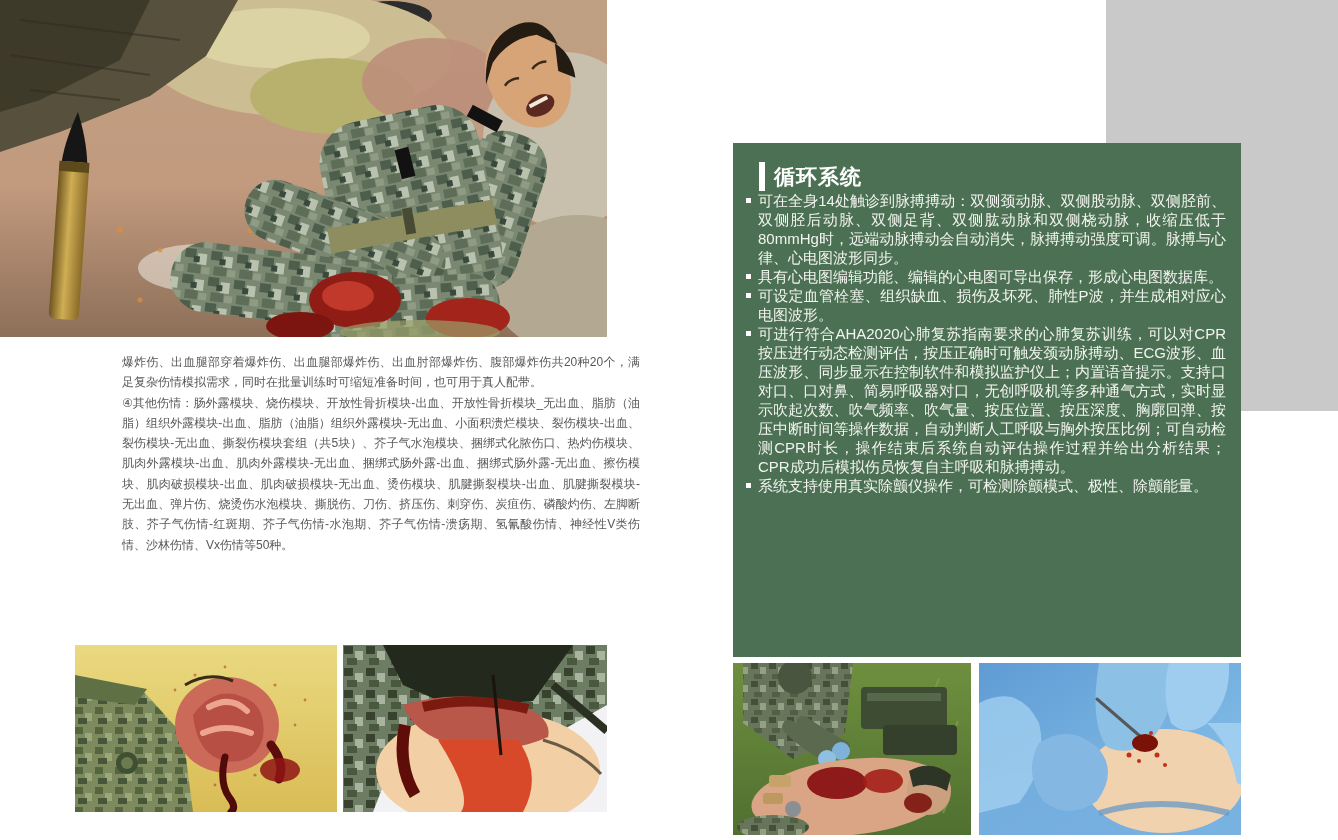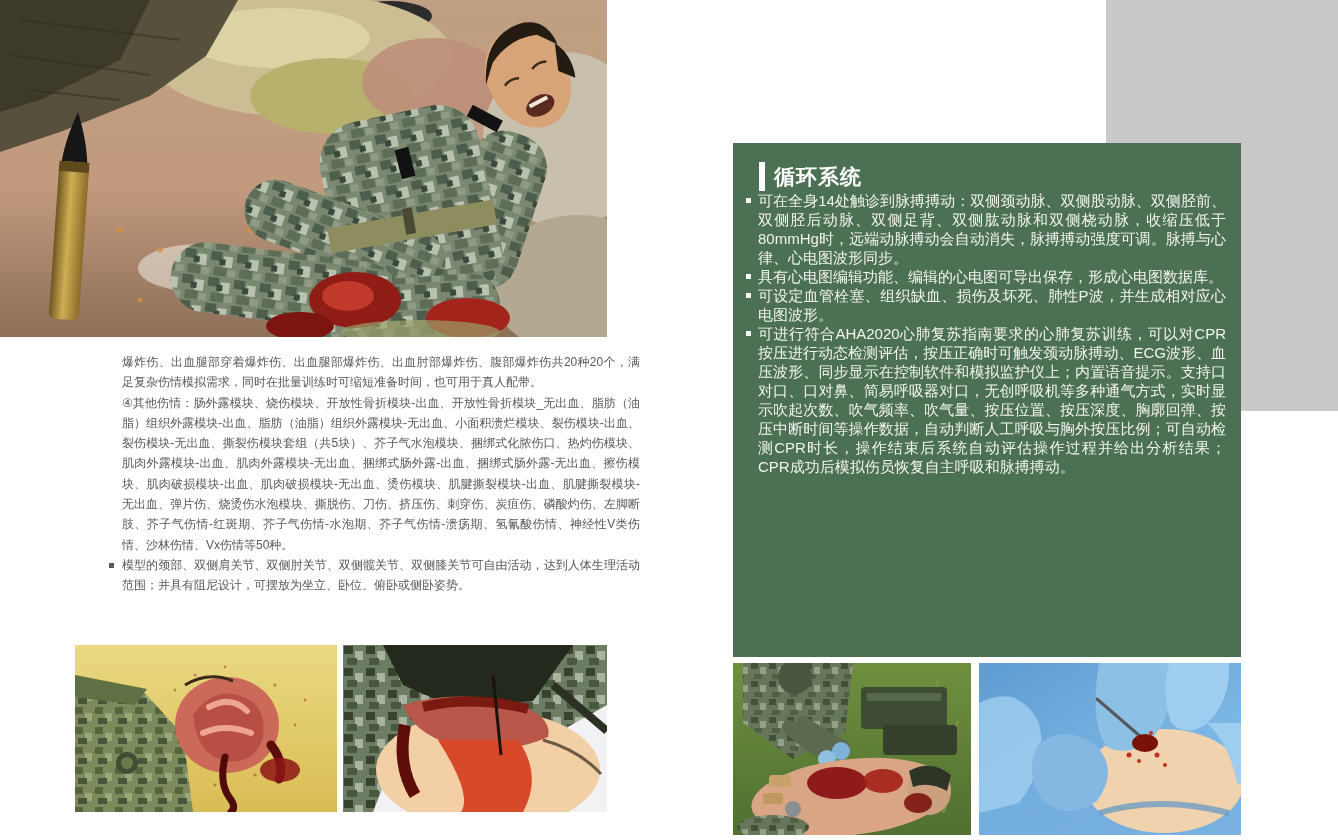--- a/index.html
+++ b/index.html
@@ -127,24 +127,20 @@
       </g>
     </svg>
   </div>
 
   <div class="abs gray-block"></div>
 
   <div class="abs left-text">
     <p>爆炸伤、出血腿部穿着爆炸伤、出血腿部爆炸伤、出血肘部爆炸伤、腹部爆炸伤共20种20个，满足复杂伤情模拟需求，同时在批量训练时可缩短准备时间，也可用于真人配带。</p>
     <p>④其他伤情：肠外露模块、烧伤模块、开放性骨折模块-出血、开放性骨折模块_无出血、脂肪（油脂）组织外露模块-出血、脂肪（油脂）组织外露模块-无出血、小面积溃烂模块、裂伤模块-出血、裂伤模块-无出血、撕裂伤模块套组（共5块）、芥子气水泡模块、捆绑式化脓伤口、热灼伤模块、肌肉外露模块-出血、肌肉外露模块-无出血、捆绑式肠外露-出血、捆绑式肠外露-无出血、擦伤模块、肌肉破损模块-出血、肌肉破损模块-无出血、烫伤模块、肌腱撕裂模块-出血、肌腱撕裂模块-无出血、弹片伤、烧烫伤水泡模块、撕脱伤、刀伤、挤压伤、刺穿伤、炭疽伤、磷酸灼伤、左脚断肢、芥子气伤情-红斑期、芥子气伤情-水泡期、芥子气伤情-溃疡期、氢氰酸伤情、神经性V类伤情、沙林伤情、Vx伤情等50种。</p>
     <ul>
-      <li>
-        <span class="sq"></span>
-        <span>模型的颈部、双侧肩关节、双侧肘关节、双侧髋关节、双侧膝关节可自由活动，达到人体生理活动范围；并具有阻尼设计，可摆放为坐立、卧位、俯卧或侧卧姿势。</span>
-      </li>
     </ul>
   </div>
 
   <div class="abs photo photo-bl1">
     <svg width="262" height="167" viewBox="0 0 262 167">
       <defs>
         <linearGradient id="skinB" x1="0" y1="0" x2="0" y2="1">
           <stop offset="0" stop-color="#ead981"></stop>
             <stop offset="1" stop-color="#d9bc55"></stop>
         </linearGradient>
@@ -210,20 +206,21 @@
   <section class="abs green-panel">
     <header>
       <span class="bar"></span>
       <h2>循环系统</h2>
     </header>
     <ul>
       <li><span class="sq"></span><span>可在全身14处触诊到脉搏搏动：双侧颈动脉、双侧股动脉、双侧胫前、双侧胫后动脉、双侧足背、双侧肱动脉和双侧桡动脉，收缩压低于80mmHg时，远端动脉搏动会自动消失，脉搏搏动强度可调。脉搏与心律、心电图波形同步。</span></li>
       <li><span class="sq"></span><span>具有心电图编辑功能、编辑的心电图可导出保存，形成心电图数据库。</span></li>
       <li><span class="sq"></span><span>可设定血管栓塞、组织缺血、损伤及坏死、肺性P波，并生成相对应心电图波形。</span></li>
       <li><span class="sq"></span><span>可进行符合AHA2020心肺复苏指南要求的心肺复苏训练，可以对CPR按压进行动态检测评估，按压正确时可触发颈动脉搏动、ECG波形、血压波形、同步显示在控制软件和模拟监护仪上；内置语音提示。支持口对口、口对鼻、简易呼吸器对口，无创呼吸机等多种通气方式，实时显示吹起次数、吹气频率、吹气量、按压位置、按压深度、胸廓回弹、按压中断时间等操作数据，自动判断人工呼吸与胸外按压比例；可自动检测CPR时长，操作结束后系统自动评估操作过程并给出分析结果；CPR成功后模拟伤员恢复自主呼吸和脉搏搏动。</span></li>
+      <li><span class="sq"></span><span>系统支持使用真实除颤仪操作，可检测除颤模式、极性、除颤能量。</span></li>
     </ul>
   </section>
 
   <div class="abs photo photo-br1">
     <svg width="238" height="172" viewBox="0 0 238 172">
       <defs>
         <linearGradient id="grassD" x1="0" y1="0" x2="0" y2="1">
           <stop offset="0" stop-color="#6f8f3f"></stop>
             <stop offset="1" stop-color="#4f7030"></stop>
         </linearGradient>

